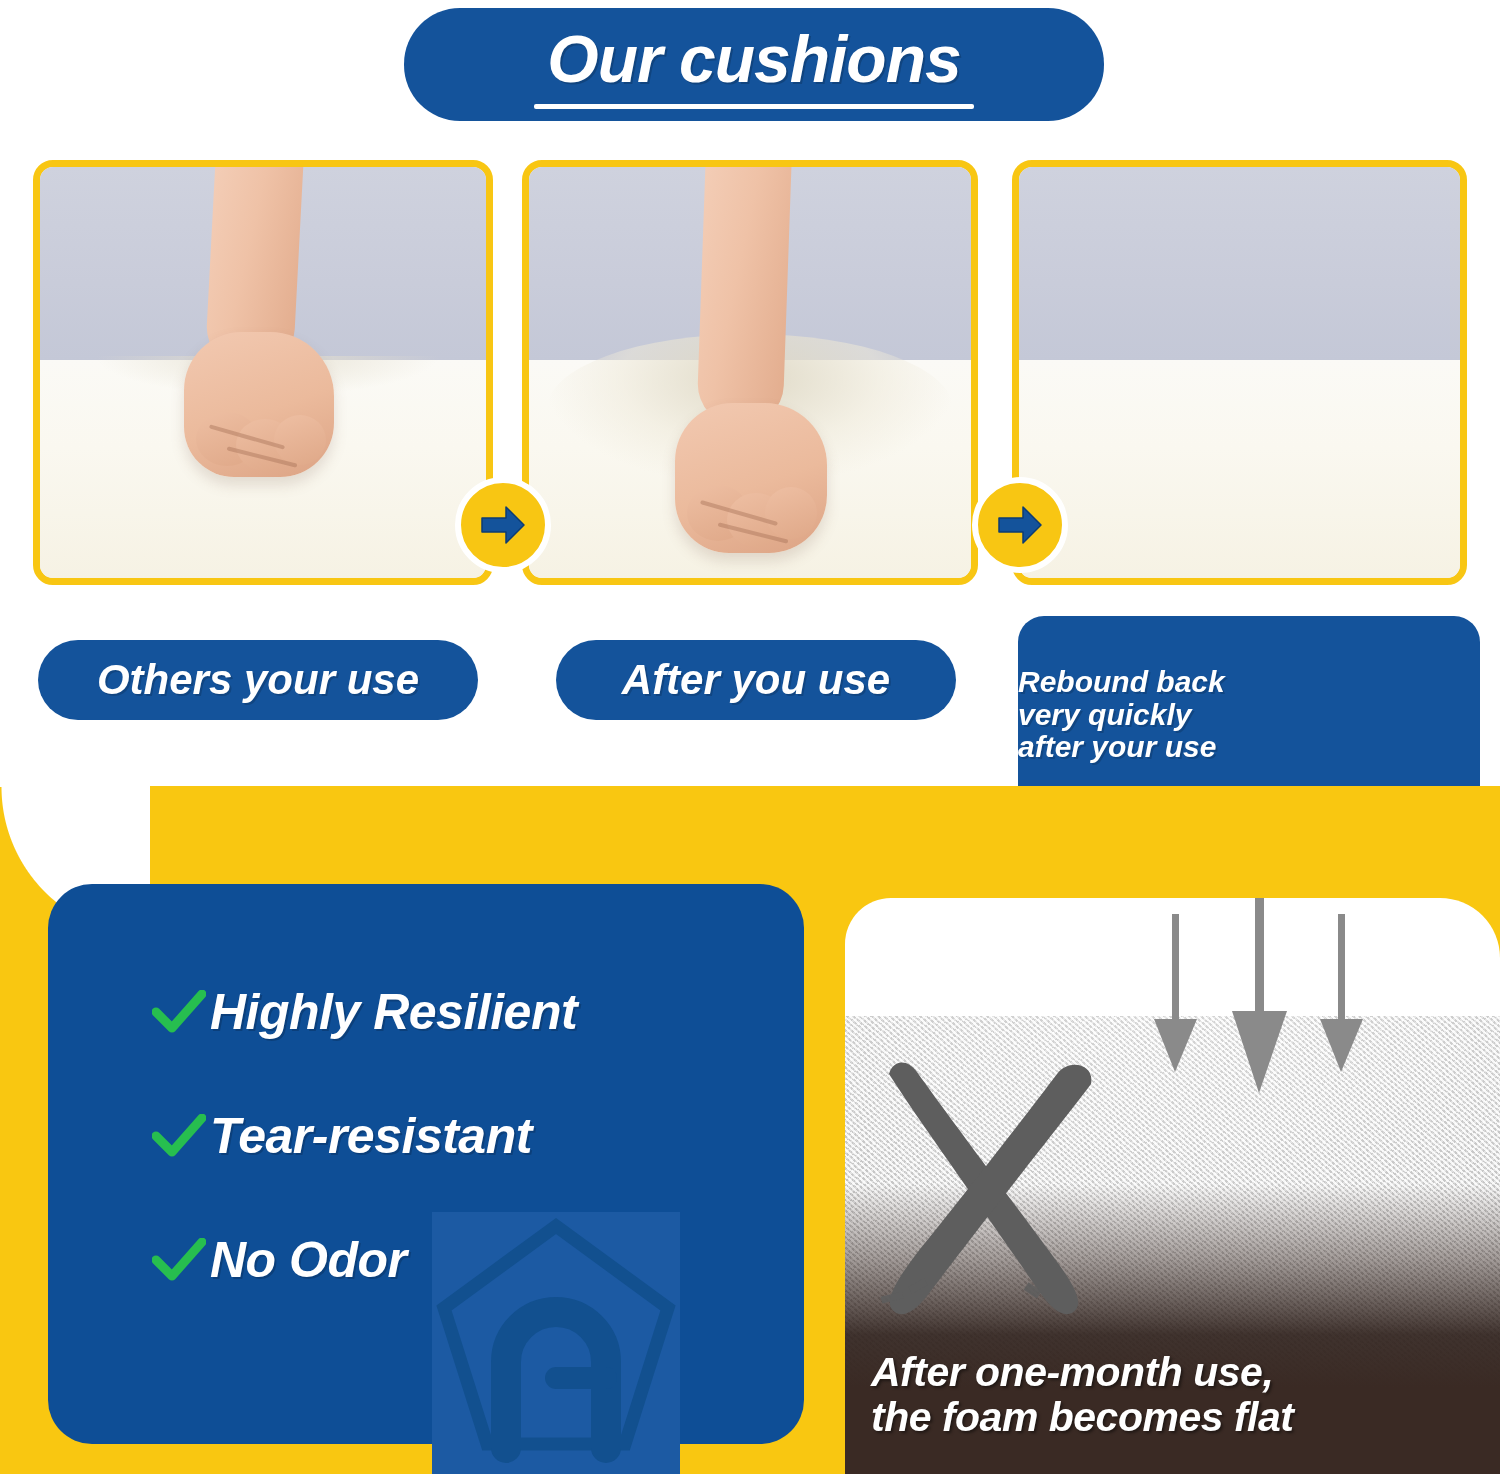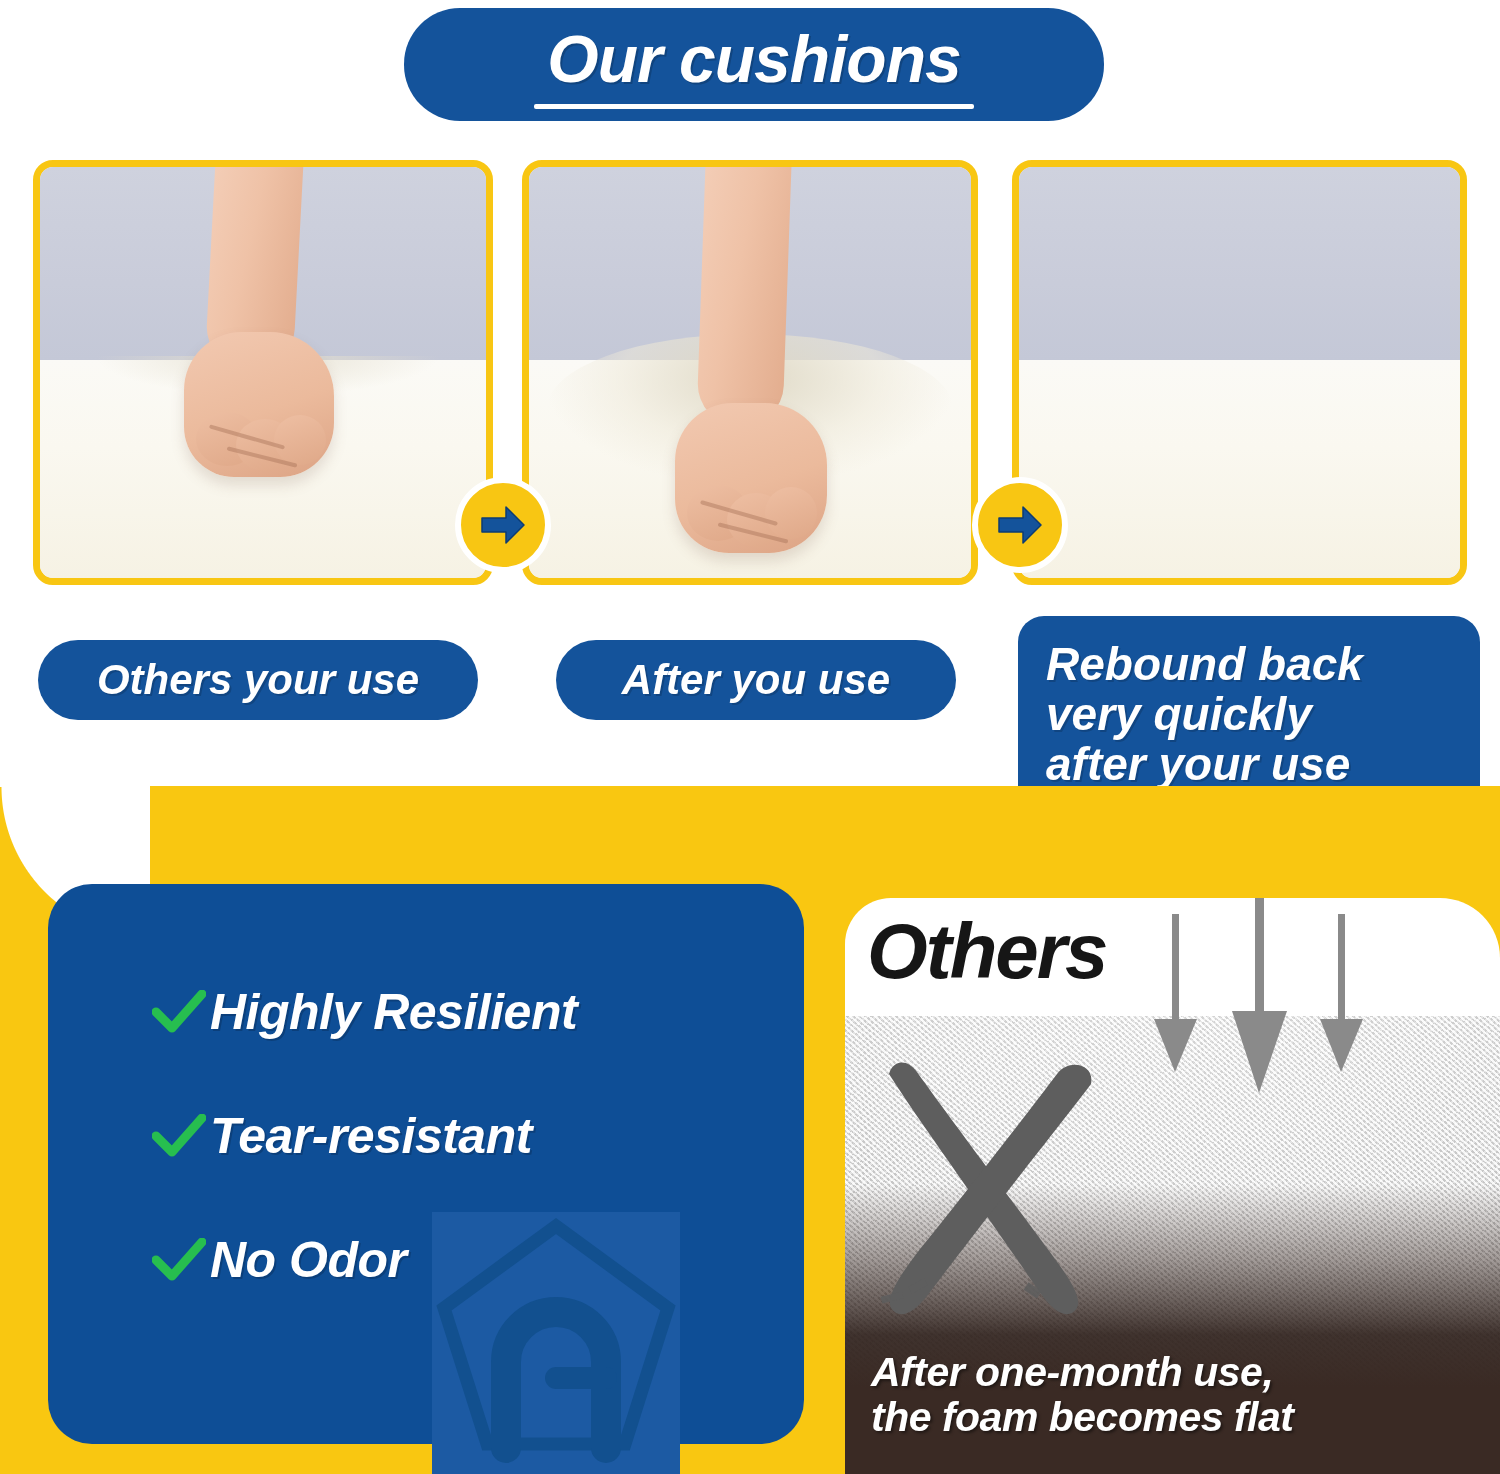--- a/index.html
+++ b/index.html
@@ -105,21 +105,21 @@
     position:absolute;background:#14539B;border-radius:40px;
     display:flex;align-items:center;justify-content:center;
     color:#fff;font-weight:bold;font-style:italic;
     text-shadow:2px 2px 0 rgba(0,0,0,.16);
   }
   .step-pill.s1{left:38px;top:640px;width:440px;height:80px;font-size:42px;}
   .step-pill.s2{left:556px;top:640px;width:400px;height:80px;font-size:42px;}
   .step-pill.s3{
     left:1018px;top:616px;width:462px;height:198px;border-radius:26px;
     flex-direction:column;align-items:flex-start;justify-content:center;
-    padding-left:28px;box-sizing:border-box;font-size:46px;line-height:1.08;
+    box-sizing:border-box;font-size:30px;line-height:1.08;
   }
   .step-pill.s3 span{display:block;}
 
   
   .yellow-bg{
     position:absolute;left:0;top:786px;width:1500px;height:688px;background:#F9C711;
   }
   
   .yellow-notch{
     position:absolute;left:0;top:786px;width:150px;height:130px;
@@ -295,21 +295,20 @@
     <svg width="248" height="262" viewBox="0 0 248 262" aria-hidden="true">
       <rect x="0" y="0" width="248" height="262" fill="#1C5AA3"></rect>
       <polygon points="124,14 236,96 193,232 55,232 12,96" fill="none" stroke="#12508F" stroke-width="13"></polygon>
       <path d="M74 236 V150 a50 50 0 0 1 100 0 V236" fill="none" stroke="#12508F" stroke-width="30" stroke-linecap="round"></path>
       <path d="M124 166 h50" fill="none" stroke="#12508F" stroke-width="22" stroke-linecap="round"></path>
     </svg>
   </div>
 
   <div class="others-panel">
 
-    <div class="others-title">Others</div>
 
     <div class="down-arrows">
       <svg width="270" height="220" viewBox="0 0 270 220" aria-hidden="true">
         <g fill="#8A8A8A">
           <rect x="32" y="28" width="7" height="108"></rect>
           <polygon points="14,133 57,133 35,186"></polygon>
           <rect x="115" y="0" width="9" height="128"></rect>
           <polygon points="92,125 147,125 119,207"></polygon>
           <rect x="198" y="28" width="7" height="108"></rect>
           <polygon points="180,133 223,133 201,186"></polygon>

